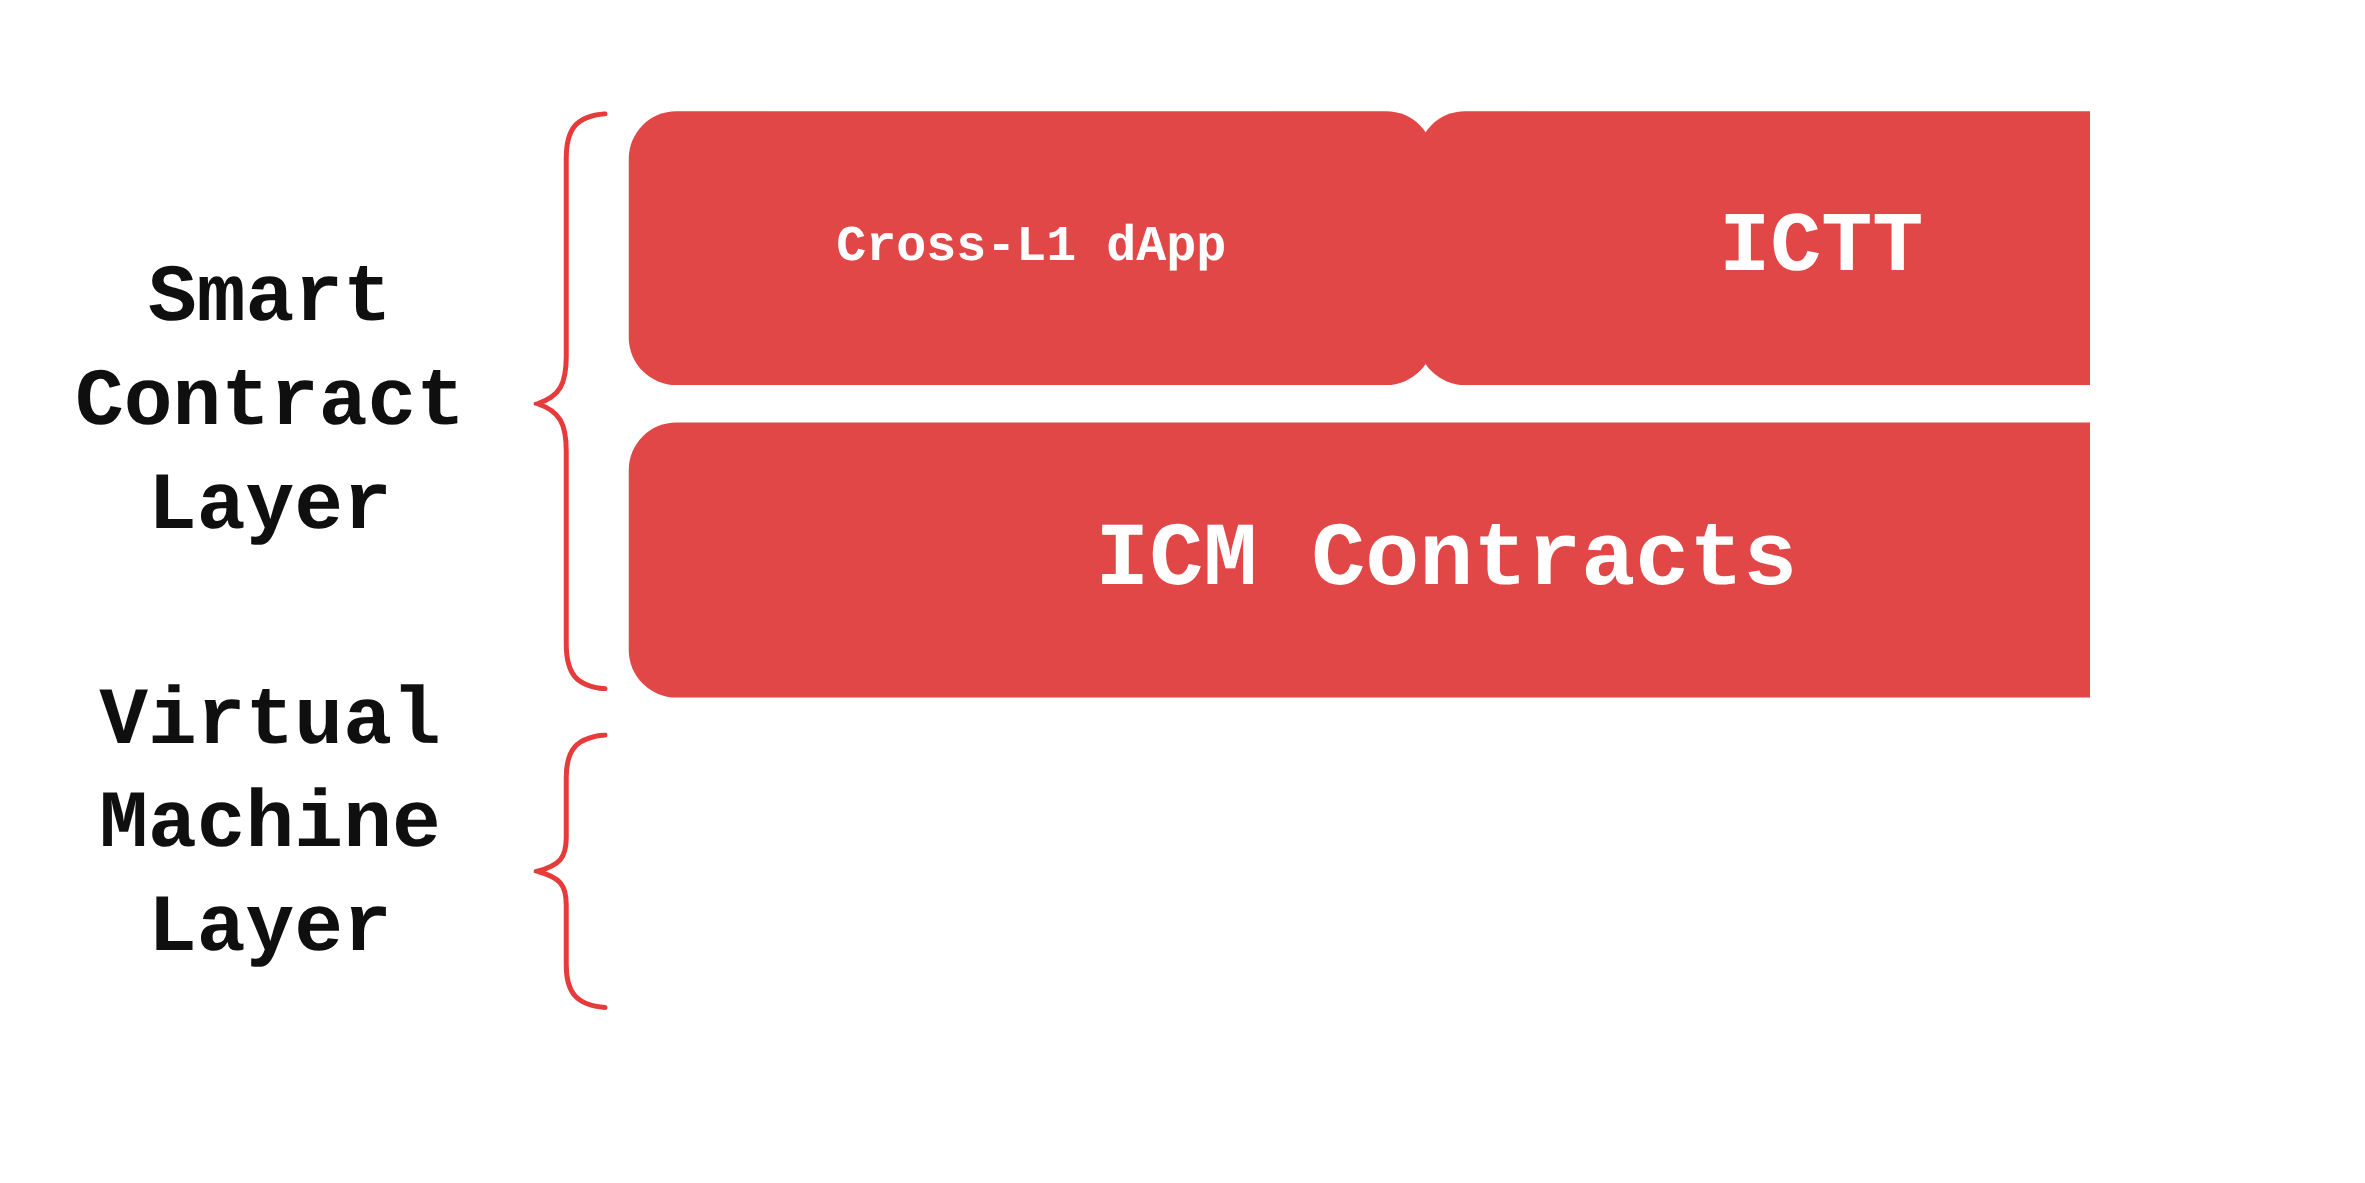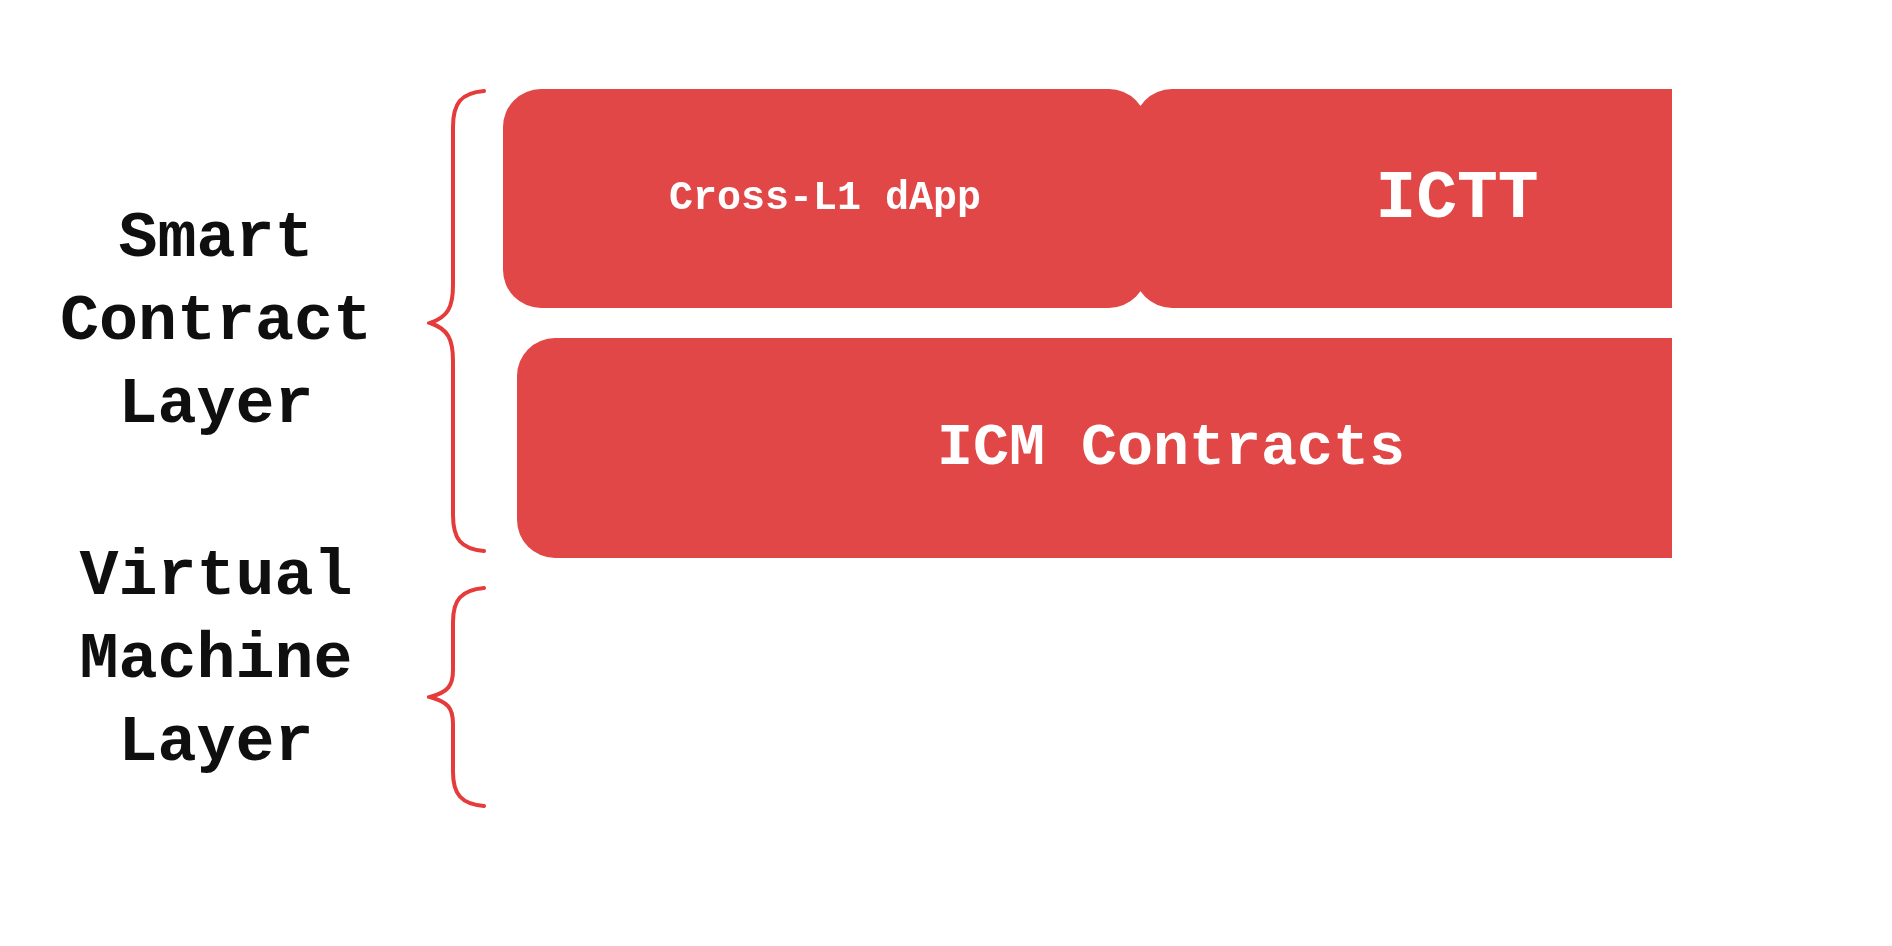--- a/index.html
+++ b/index.html
@@ -50,21 +50,21 @@
     border-radius: 38px;
     color: var(--box-text, #ffffff);
     font-weight: 700;
     display: flex;
     align-items: center;
     justify-content: center;
     text-align: center;
   }
   .box.cross   { left: 503px;  top: 89px;  width: 644px;  height: 219px; font-size: 40px; }
   .box.ictt    { left: 1134px; top: 89px;  width: 646px;  height: 219px; font-size: 68px; }
-  .box.icmc    { left: 517px;  top: 338px; width: 1308px; height: 220px; font-size: 60px; }
+  .box.icmc    { left: 503px;  top: 338px; width: 1308px; height: 220px; font-size: 72px; }
   .box.icm     { left: 503px;  top: 587px; width: 1308px; height: 221px; font-size: 84px; }
 </style>
 </head>
 <body>
 
 <div class="canvas">
 
   <div class="layer-label smart">Smart
 Contract
 Layer</div>

